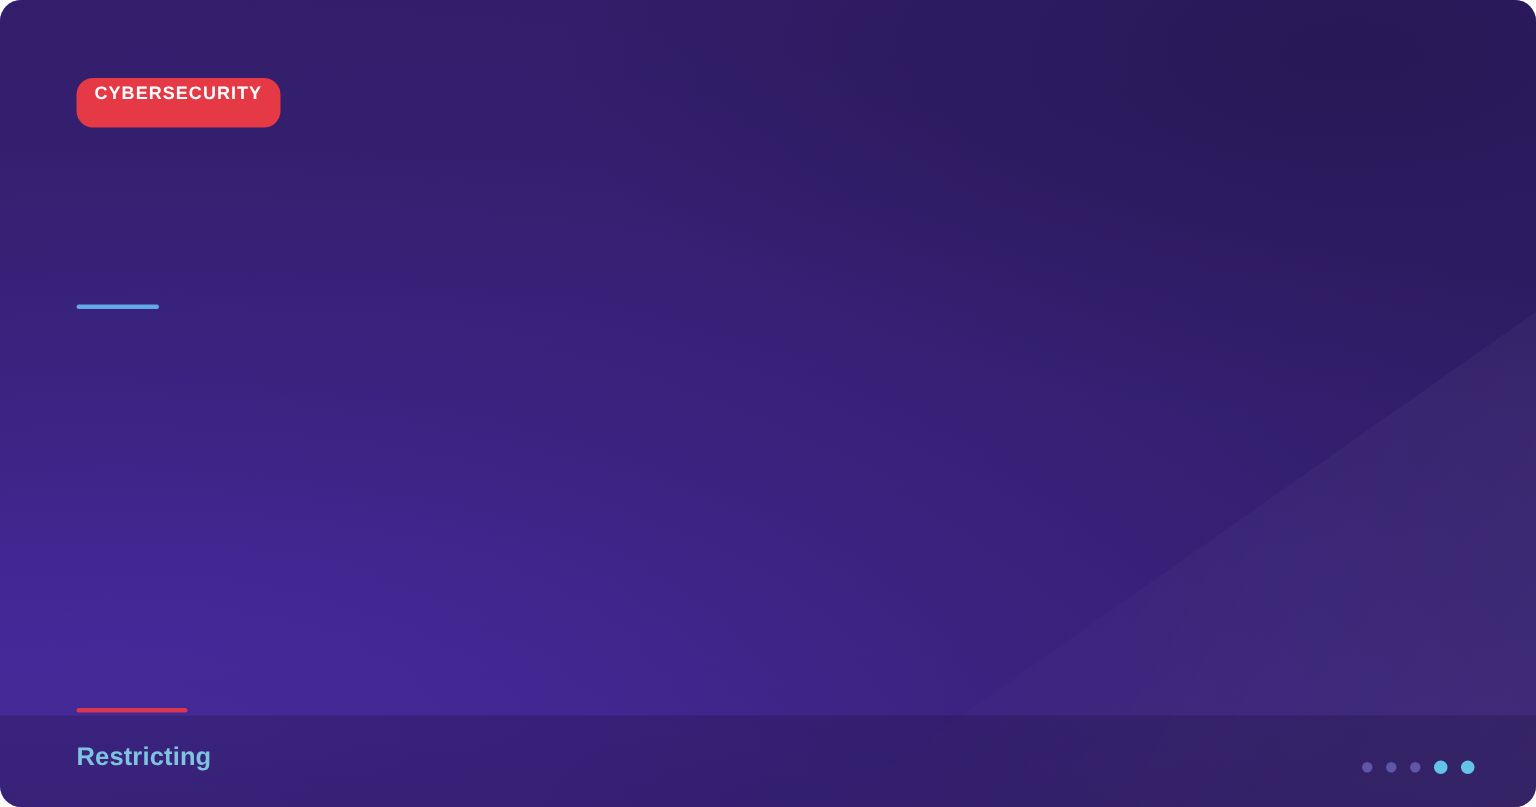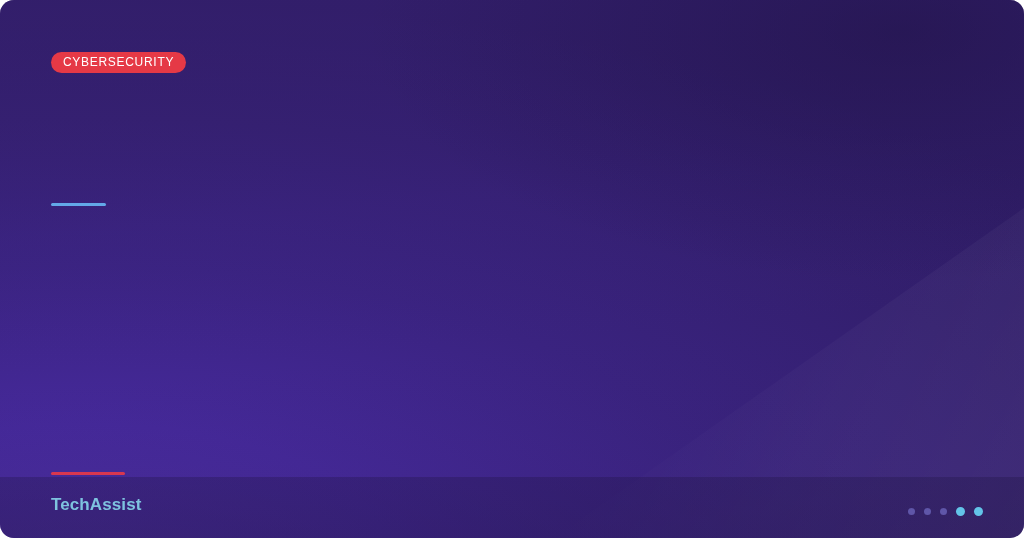--- a/index.html
+++ b/index.html
@@ -76,26 +76,26 @@
     position: relative;
     z-index: 4;
     height: 100%;
   }
 
   .category-badge {
     position: absolute;
     left: 51px;
     top: 52px;
     display: inline-block;
-    padding: 4px 12px 5px;
+    padding: 4px 12px 17px;
     border-radius: 11px;
     background: #e53946;
     color: #ffffff;
     font-size: 12px;
-    font-weight: normal;
+    font-weight: bold;
     letter-spacing: 0.7px;
     line-height: 1;
     white-space: nowrap;
   }
 
   .headline {
     position: absolute;
     left: 49px;
     top: 68px;
     width: 880px;
@@ -176,21 +176,21 @@
 
   <div class="content">
 
     <span class="category-badge">CYBERSECURITY</span>
 
 
     <div class="rule-blue"></div>
 
     <div class="rule-red"></div>
 
-    <div class="brand-logo">TechAssist</div>
+    <div class="brand-logo">Restricting</div>
 
     <div class="pagination-dots">
       <span class="dot inactive"></span>
       <span class="dot inactive"></span>
       <span class="dot inactive"></span>
       <span class="dot active"></span>
       <span class="dot active"></span>
     </div>
 
   </div>

